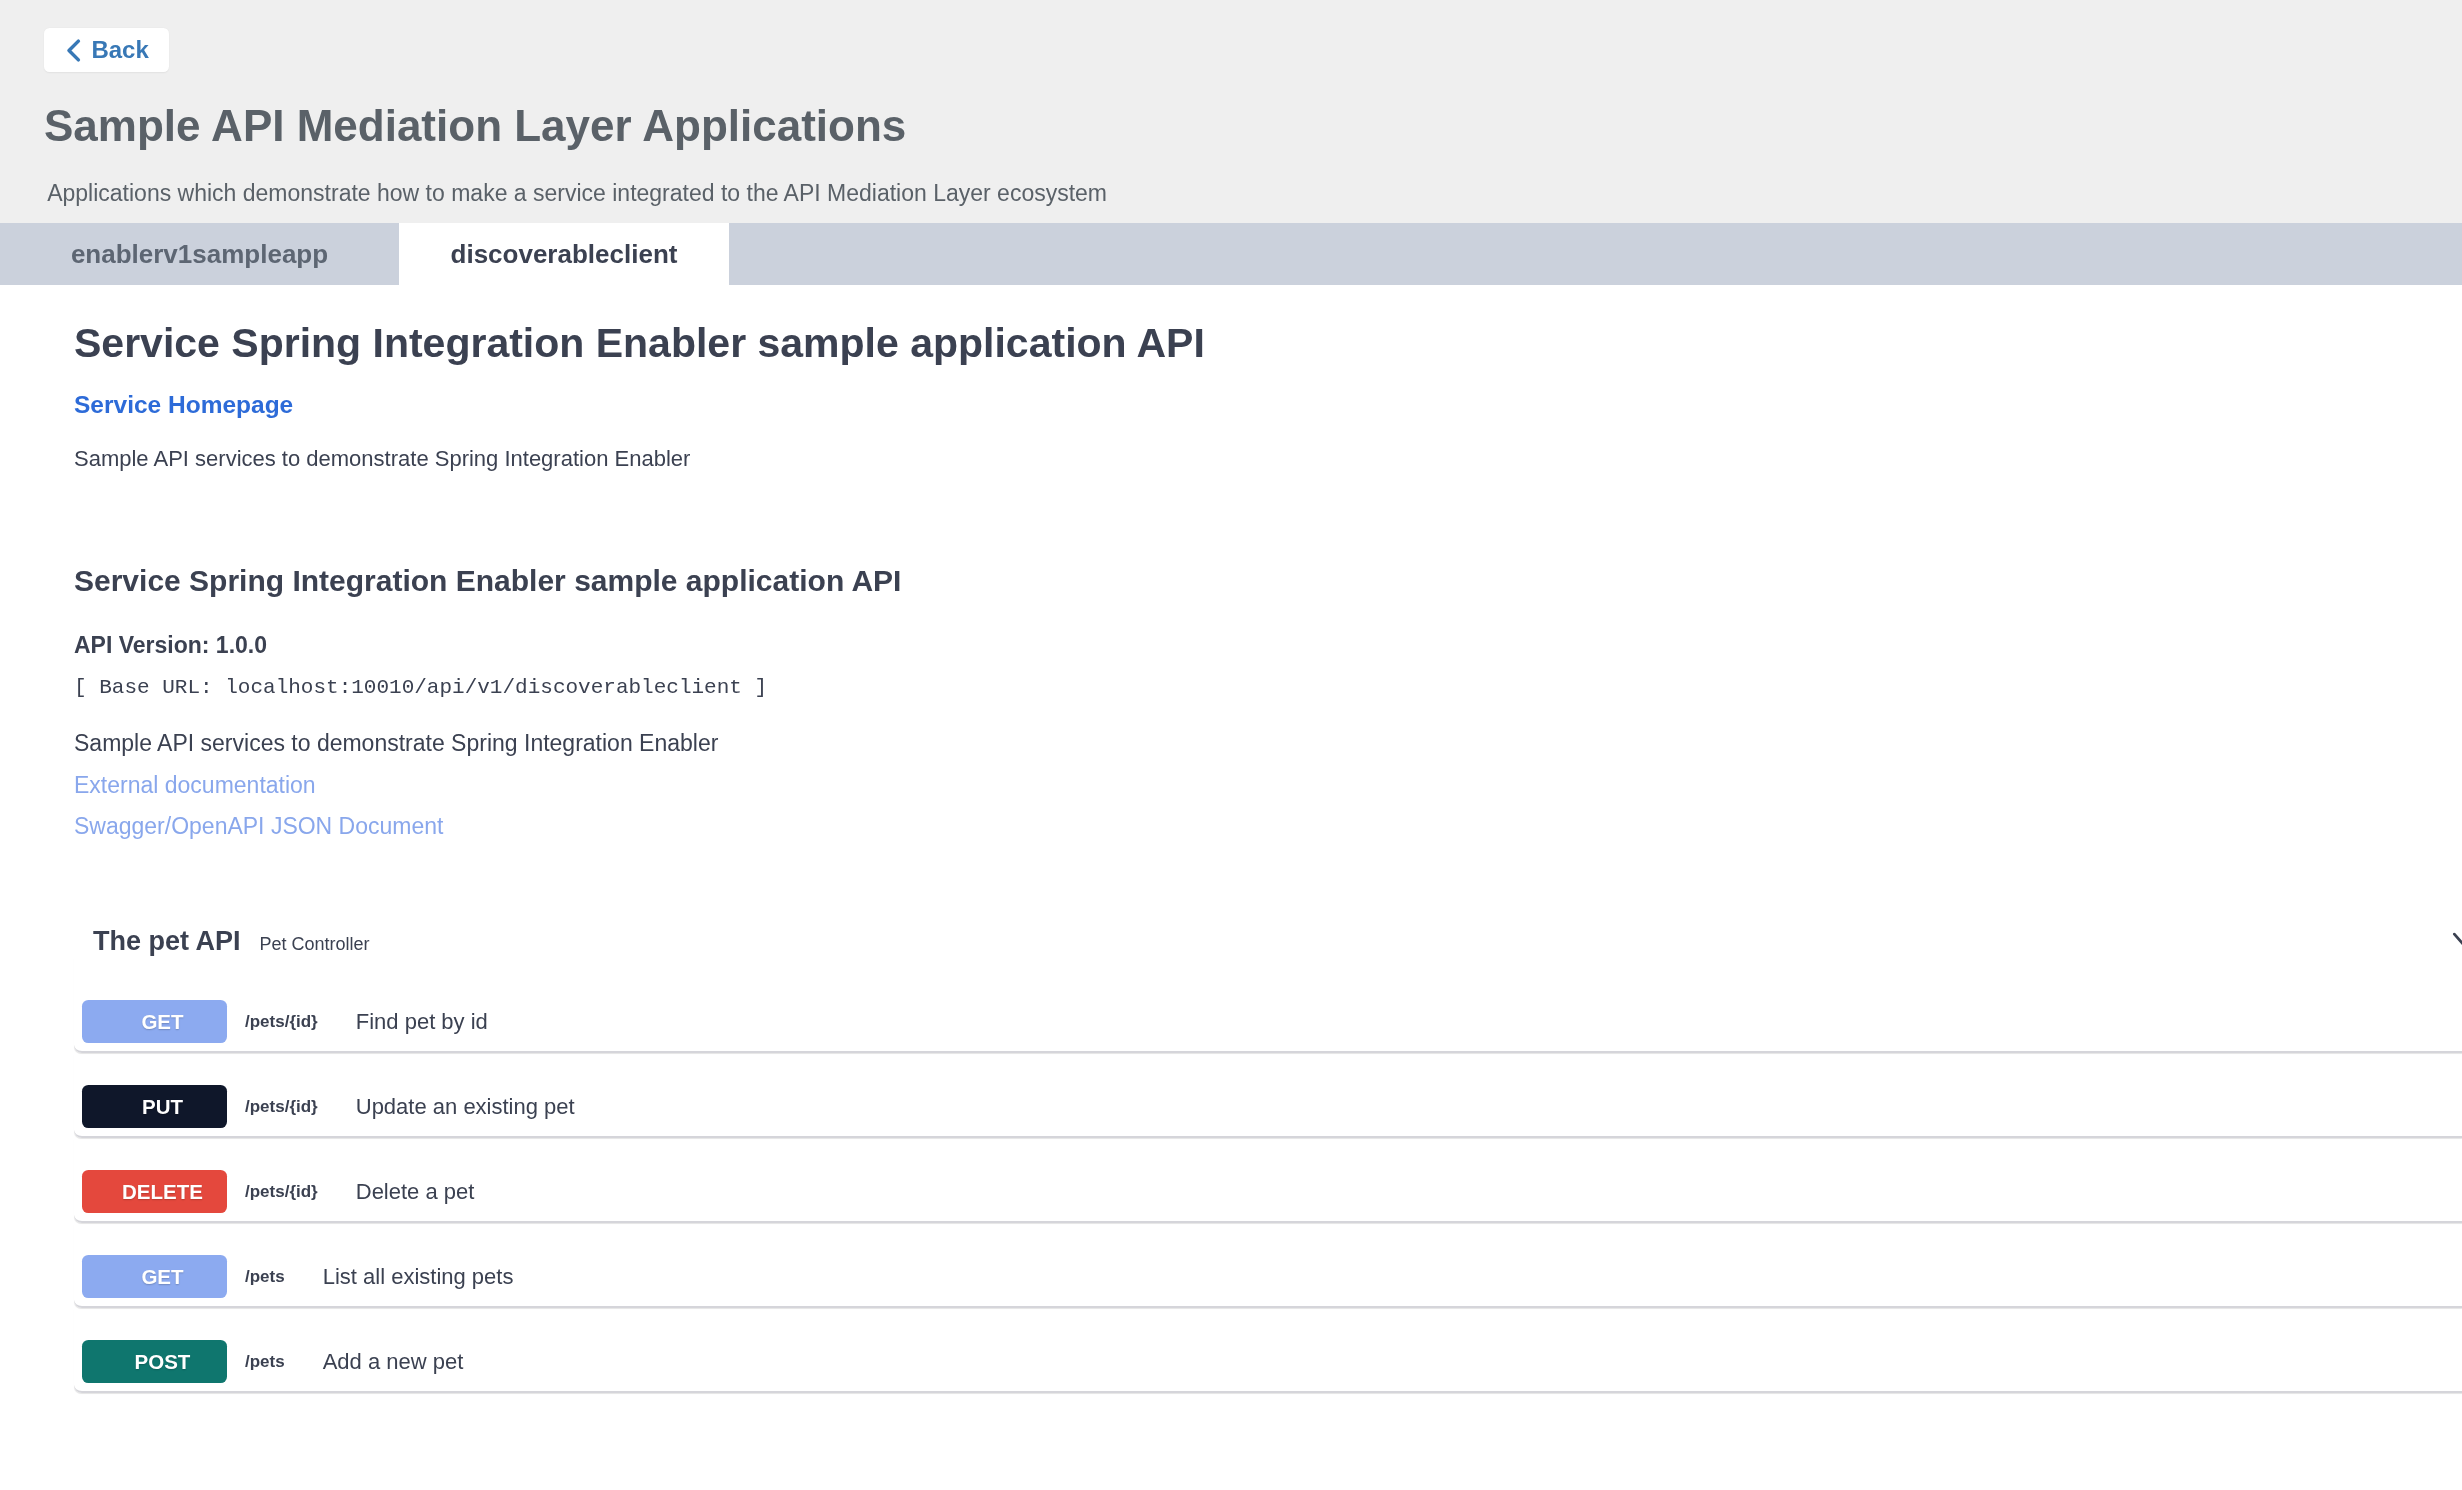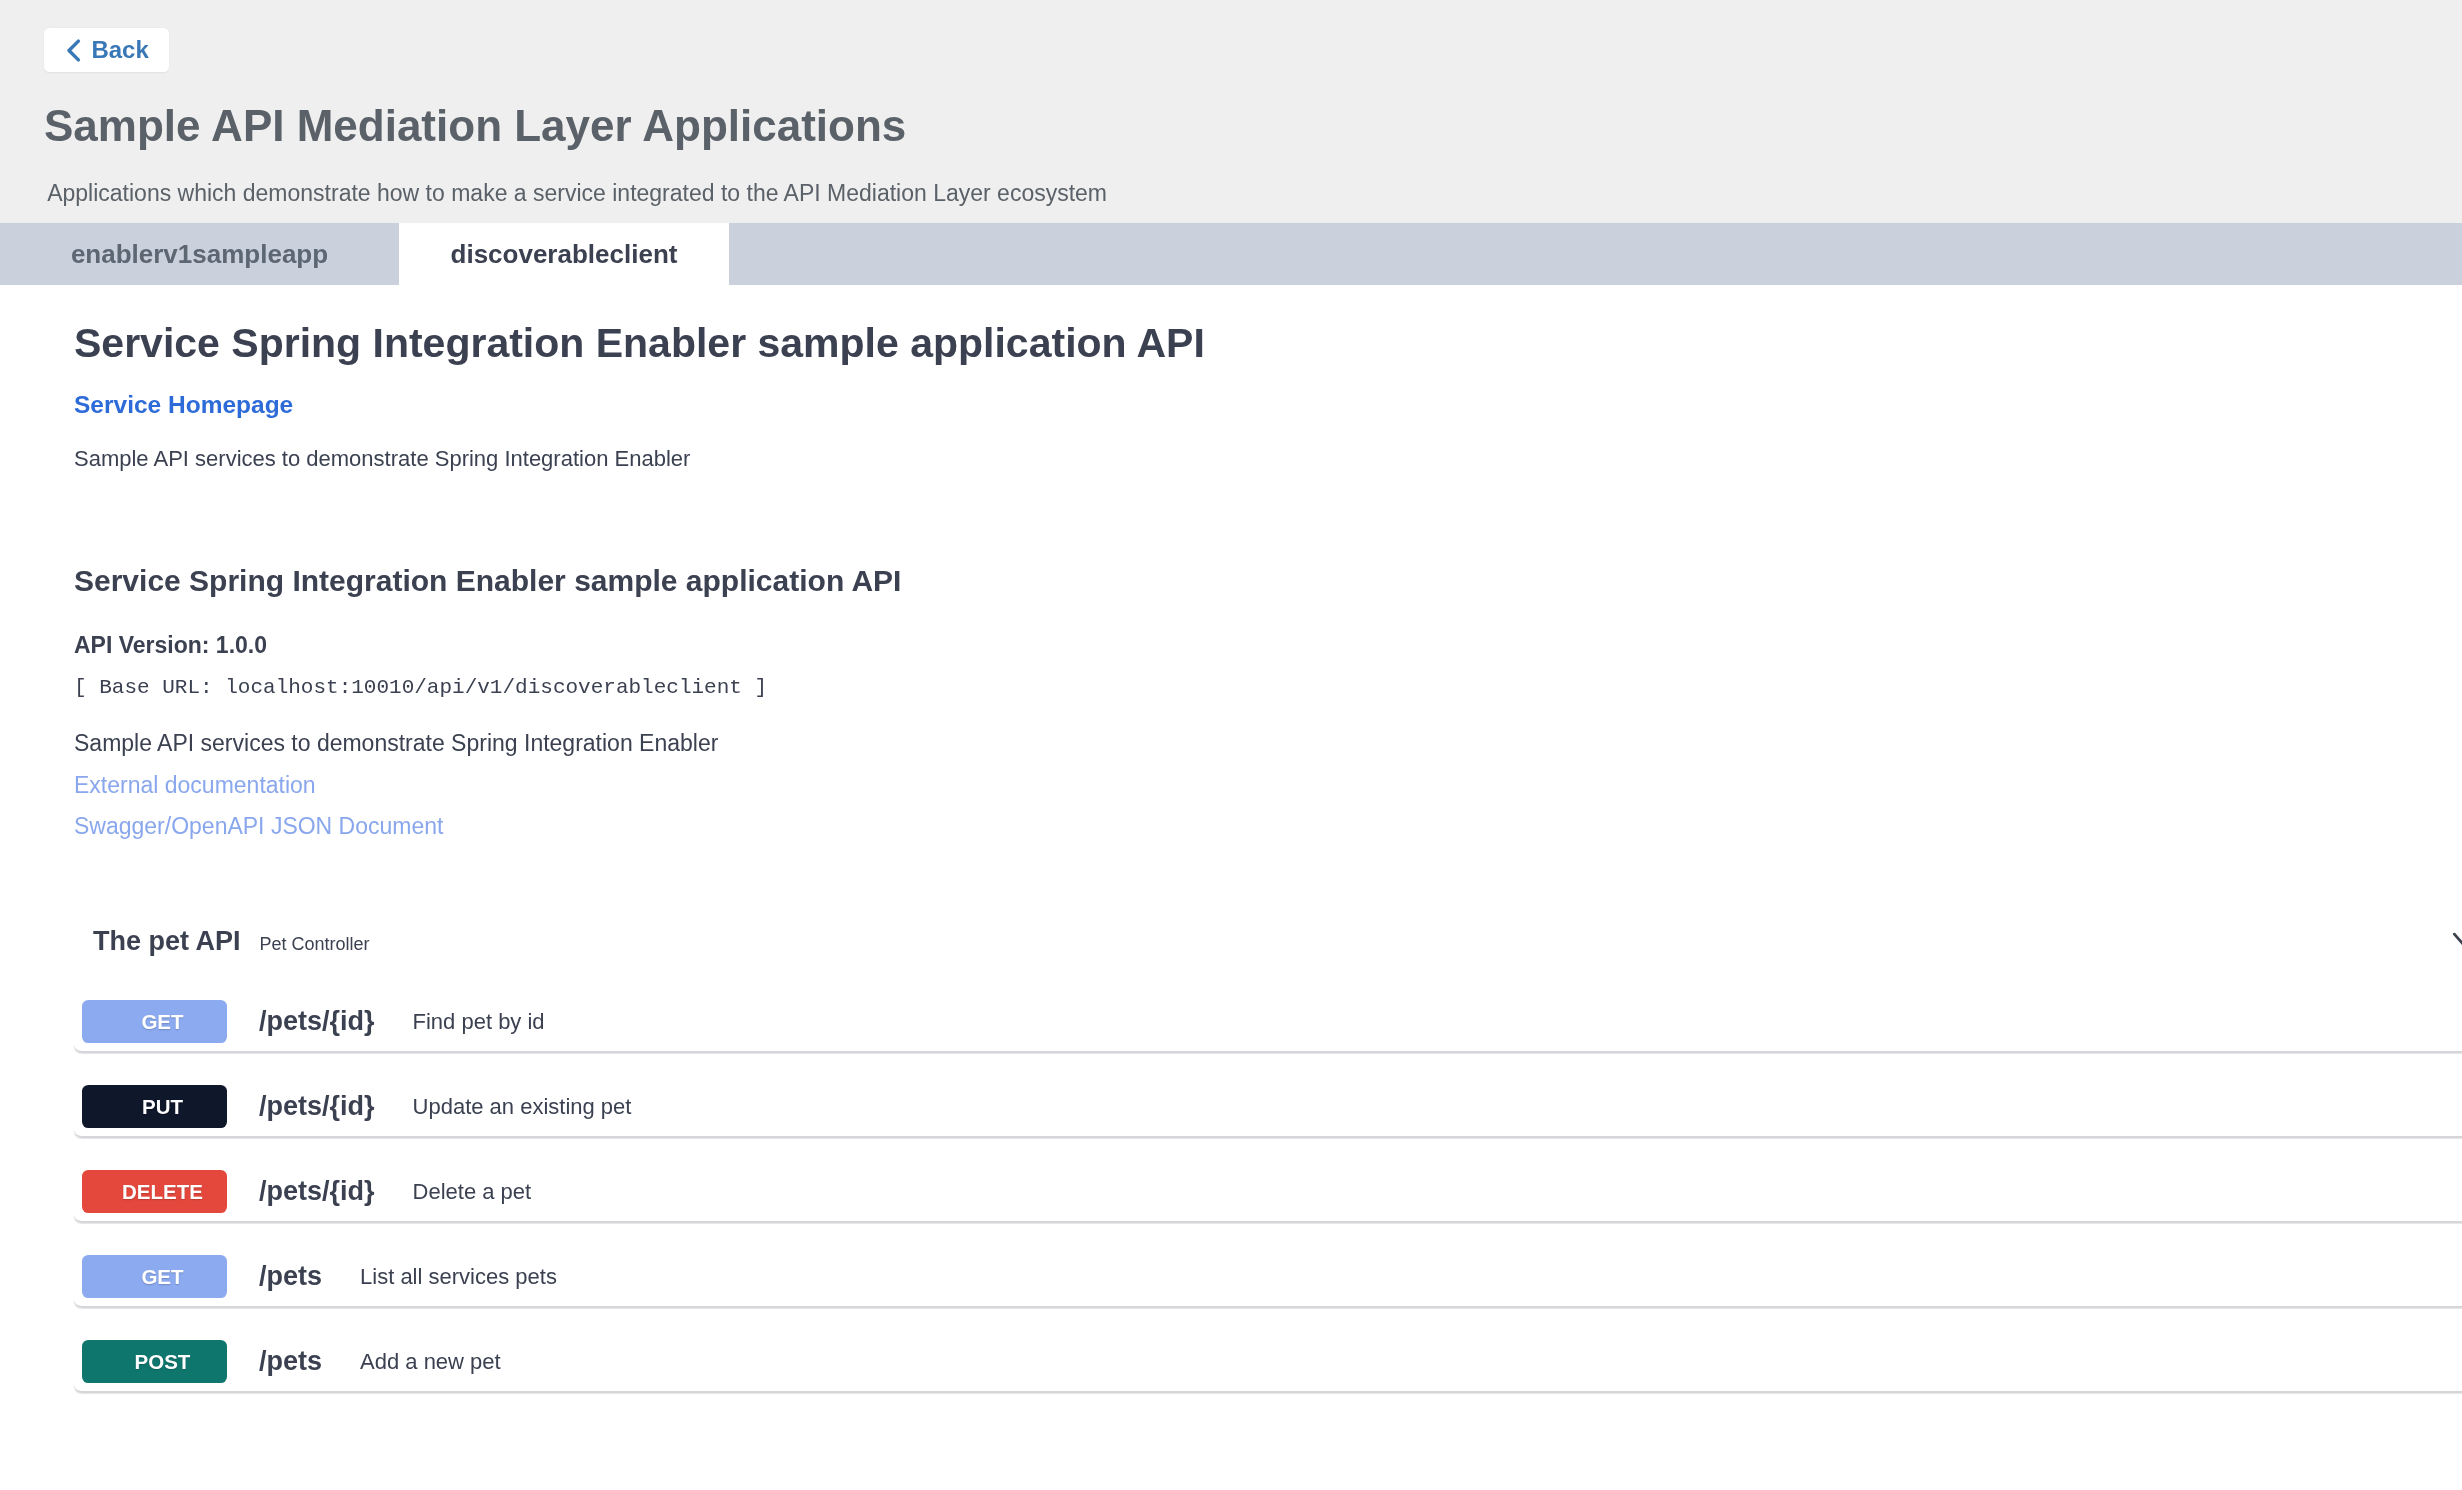--- a/index.html
+++ b/index.html
@@ -180,22 +180,22 @@
     align-items: center;
     justify-content: center;
     color: #ffffff;
     font-size: 20.5px;
     font-weight: bold;
     text-shadow: 0 0.8px 1.6px rgba(0,0,0,0.2);
     flex: none;
     padding-left: 16px;
   }
   .op-path {
-    margin-left: 32px;
-    font-size: 27px;
+    margin-left: 18px;
+    font-size: 17px;
     font-weight: bold;
     color: #3b4151;
   }
   .op-summary {
     margin-left: 38px;
     font-size: 22px;
     color: #3b4151;
   }
 </style>
 </head>
@@ -257,21 +257,21 @@
       <span class="op-summary">Update an existing pet</span>
     </div>
     <div class="op">
       <span class="method-btn" style="background: rgb(228, 72, 61);">DELETE</span>
       <span class="op-path">/pets/{id}</span>
       <span class="op-summary">Delete a pet</span>
     </div>
     <div class="op">
       <span class="method-btn" style="background: rgb(140, 170, 240);">GET</span>
       <span class="op-path">/pets</span>
-      <span class="op-summary">List all services pets</span>
+      <span class="op-summary">List all existing pets</span>
     </div>
     <div class="op">
       <span class="method-btn" style="background: #0f766e;">POST</span>
       <span class="op-path">/pets</span>
       <span class="op-summary">Add a new pet</span>
     </div>
   </div>
 </div>
 
 

